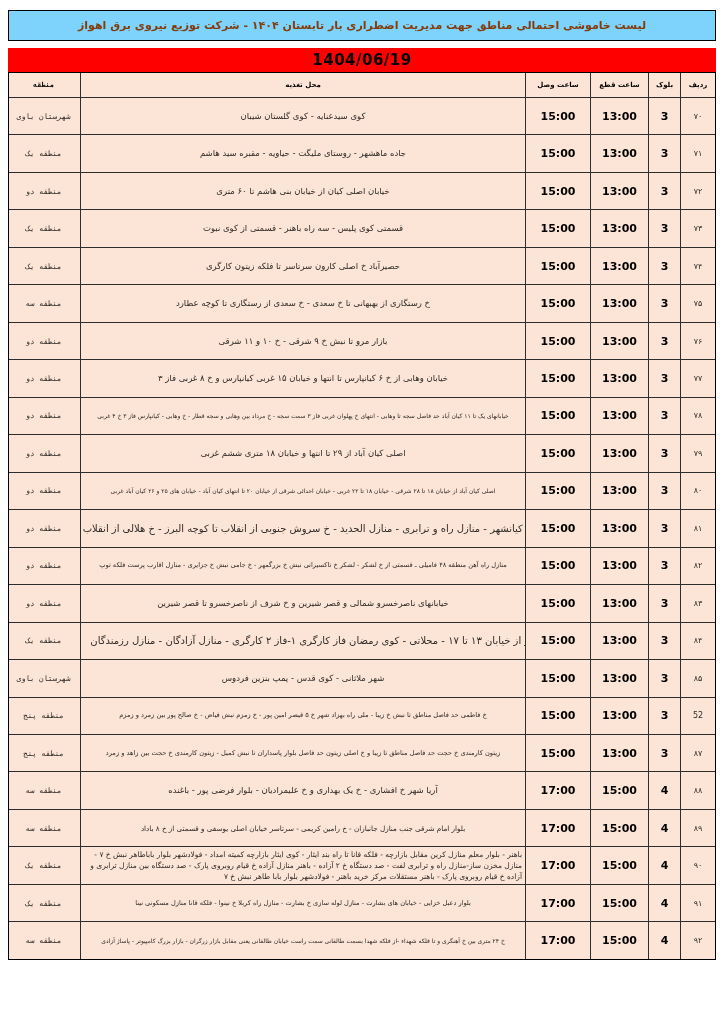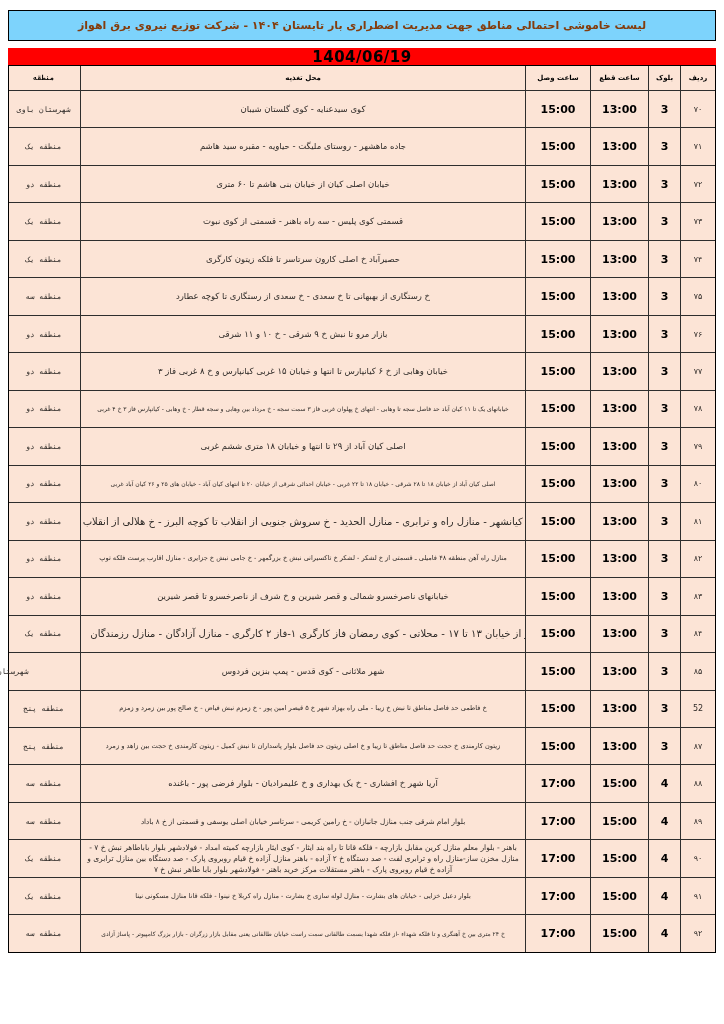--- a/index.html
+++ b/index.html
@@ -11,21 +11,21 @@
   .sheet{
     position:absolute;top:10px;left:8px;width:708px;direction:rtl;
   }
   .title-bar{
     box-sizing:border-box;height:31px;border:1px solid #000;
     display:flex;align-items:center;justify-content:center;
     font-size:11px;font-weight:bold;
   }
   .gap{height:7px;}
   .date-bar{
-    box-sizing:border-box;height:17px;
+    box-sizing:border-box;height:24px;
     display:flex;align-items:center;justify-content:center;
     font-size:15px;font-weight:bold;letter-spacing:.5px;
     direction:ltr;
   }
   .tbl{
     box-sizing:border-box;border:1.5px solid #000;
     background:#fce4d6;
   }
   .trow{
     display:flex;flex-direction:row;align-items:stretch;
@@ -38,21 +38,21 @@
     text-align:center;
     border-left:1px solid #2e2e2e;
     color:#2f2b28;overflow:hidden;
     padding:1px 3px;
   }
   .cell:last-child{border-left:none;}
   .c-num   {width:35px;flex:0 0 35px;font-size:8px;}
   .c-block {width:32px;flex:0 0 32px;font-size:11px;font-weight:bold;color:#000;}
   .c-cut   {width:58px;flex:0 0 58px;font-size:11px;font-weight:bold;color:#000;direction:ltr;}
   .c-conn  {width:65px;flex:0 0 65px;font-size:11px;font-weight:bold;color:#000;direction:ltr;}
-  .c-loc   {width:445px;flex:0 0 445px;font-size:8.5px;line-height:11px;}
+  .c-loc   {width:445px;flex:0 0 445px;font-size:8.5px;line-height:11px;text-align:right;}
   .c-reg   {width:73px;flex:0 0 73px;font-size:7.5px;font-family:Liberation Mono, monospace;}
   .hdr .cell{font-size:7px;font-weight:bold;color:#000;padding:2px;}
   .hdr{height:24px;}
   .drow{height:36.48px;}
 </style>
 </head>
 <body>
 
 <div class="sheet">
 
@@ -209,21 +209,21 @@
     <div class="cell c-conn">15:00</div>
     <div class="cell c-loc" style="font-size: 10px; white-space: nowrap; padding-left: 39px;">سپیدار از خیابان ۱۳ تا ۱۷ - محلاتی - کوی رمضان فاز کارگری ۱-فاز ۲ کارگری - منازل آزادگان - منازل رزمندگان</div>
     <div class="cell c-reg">منطقه یک</div>
   </div>
 
   <div class="trow drow">
     <div class="cell c-num">۸۵</div>
     <div class="cell c-block">3</div>
     <div class="cell c-cut">13:00</div>
     <div class="cell c-conn">15:00</div>
-    <div class="cell c-loc" style="white-space: nowrap; margin-left: 42px;">شهر ملاثانی - کوی قدس - پمپ بنزین فردوس</div>
+    <div class="cell c-loc" style="white-space: nowrap;">شهر ملاثانی - کوی قدس - پمپ بنزین فردوس</div>
     <div class="cell c-reg">شهرستان باوی</div>
   </div>
 
   <div class="trow drow">
     <div class="cell c-num">52</div>
     <div class="cell c-block">3</div>
     <div class="cell c-cut">13:00</div>
     <div class="cell c-conn">15:00</div>
     <div class="cell c-loc" style="font-size: 6.6px; white-space: nowrap;">خ فاطمی حد فاصل مناطق تا نبش خ زیبا - ملی راه بهزاد شهر خ ۵ قیصر امین پور - خ زمزم نبش فیاض - خ صالح پور بین زمرد و زمزم</div>
     <div class="cell c-reg">منطقه پنج</div>

